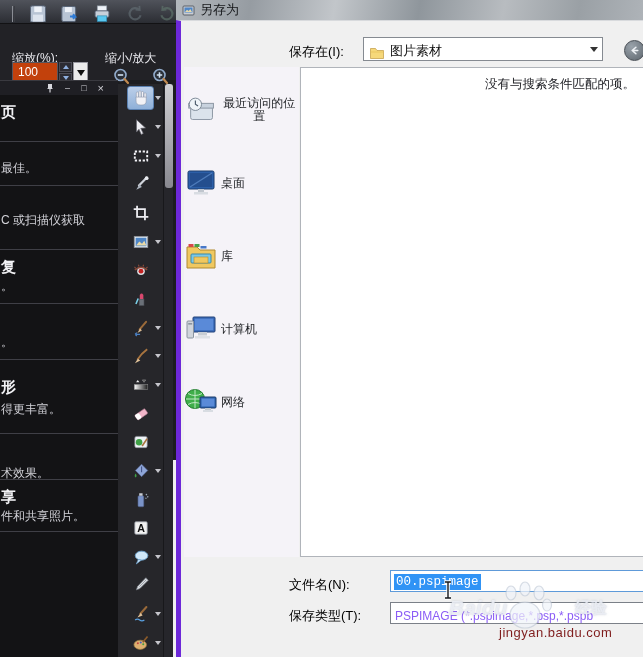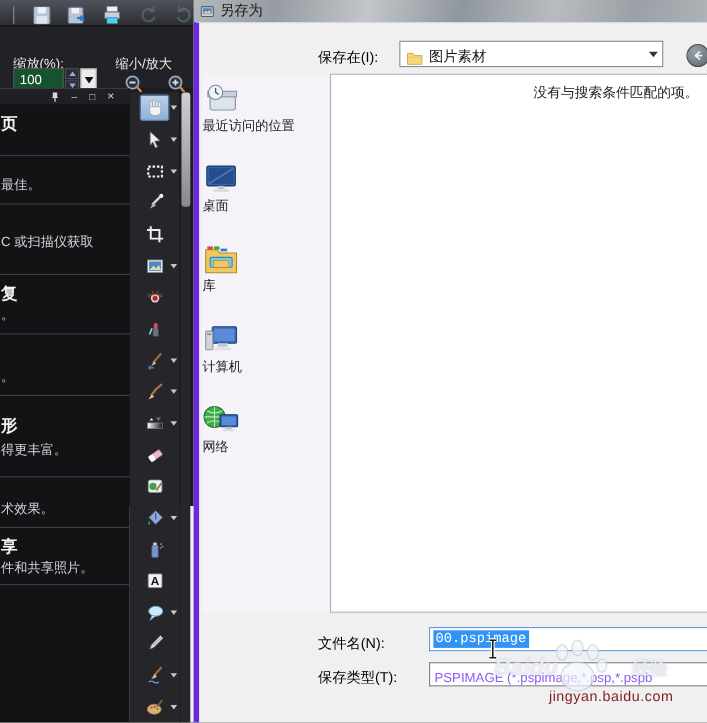--- a/index.html
+++ b/index.html
@@ -13,21 +13,21 @@
   .tb{position:absolute;left:0;top:0;width:178px;height:24px;
       background:linear-gradient(#50535b,#2b2d33);display:flex;align-items:flex-end;
       gap:10px;padding:0 0 1px 12px;border-bottom:1px solid #121214}
   .tb .grip{width:3px;height:16px;border-left:1px solid #8a8d94;border-right:1px solid #3a3c42;margin-right:2px}
   .tbbtn{width:24px;height:21px;display:flex;align-items:flex-end;justify-content:center;overflow:hidden}
   .tbbtn svg{width:20px;height:20px;margin-bottom:-2px}
   .dim{opacity:.55;filter:saturate(.4)}
 
   .zoomrow{position:absolute;left:0;top:24px;width:178px;height:56px;background:#222226}
   .zlabel{position:absolute;color:#e9e9ee;font-size:12px;letter-spacing:0}
-  .spinbox{position:absolute;left:12px;top:38px;width:46px;height:21px;background:#14532d;
+  .spinbox{position:absolute;left:12px;top:38px;width:46px;height:21px;background:#c2410c;
            border:1px solid #55555e;color:#fff;font-size:12px;line-height:19px;padding-left:5px}
   .spinarrows{position:absolute;left:59px;top:38px;width:13px;height:21px;display:flex;flex-direction:column;gap:1px}
   .spinarrows b{flex:1;background:#2c2c33;border:1px solid #4c4c55;display:flex;align-items:center;justify-content:center}
   .spinarrows b i{width:0;height:0;border-left:3px solid transparent;border-right:3px solid transparent}
   .spinarrows .up i{border-bottom:4px solid #8fb0e0}
   .spinarrows .dn i{border-top:4px solid #8fb0e0}
   .presetdd{position:absolute;left:73px;top:38px;width:15px;height:21px;background:#ececec;
             border:1px solid #9a9aa2;display:flex;align-items:center;justify-content:center}
   .presetdd i{width:0;height:0;border-left:4px solid transparent;border-right:4px solid transparent;border-top:6px solid #111}
   .zslider{position:absolute;left:14px;top:63px;width:44px;height:3px;background:#8a8a92}
@@ -63,21 +63,21 @@
   .combo{position:absolute;background:#fff;border:1px solid #858a91;display:flex;align-items:flex-end}
   .savein-combo{left:182px;top:16px;width:240px;height:24px;padding-left:5px;gap:5px}
   .savein-combo span{font-size:13px;color:#111}
   .combo .caret{margin-left:auto;width:16px;height:100%;display:flex;align-items:center;justify-content:center}
   .combo .caret i{width:0;height:0;border-left:4px solid transparent;border-right:4px solid transparent;border-top:5px solid #333}
   .backbtn{position:absolute;left:443px;top:19px;width:21px;height:21px;border-radius:50%;
            background:radial-gradient(circle at 35% 30%,#9aa3ab,#5d656d);border:1px solid #474d54;
            display:flex;align-items:center;justify-content:center}
   .places{position:absolute;left:3px;top:46px;width:115px;height:490px;background:#f5f3f8;
           display:flex;flex-direction:column;align-items:center;padding-top:5px}
-  .place{height:73px;display:flex;flex-direction:column;align-items:flex-start;gap:3px;padding-top:3px;width:100%}
+  .place{height:73px;display:flex;flex-direction:row;align-items:center;gap:3px;padding-top:3px;width:100%}
   .place svg{width:34px;height:30px}
   .place span{font-size:12px;color:#1c1e22;text-align:center;line-height:13px}
   .filelist{position:absolute;left:119px;top:46px;width:348px;height:490px;background:#fff;
             border:1px solid #b0b4ba;border-right:none}
   .emptymsg{position:absolute;top:8px;right:13px;font-size:12.5px;color:#202126}
   .textbox{position:absolute;background:#fff;border:1px solid #5e9ad9}
   .fni{left:209px;top:549px;width:260px;height:22px;border-right:none}
   .sel{display:inline-block;margin:2px 0 0 3px;background:#3093f5;color:#fff;
        font-family:"Liberation Mono","DejaVu Sans Mono",monospace;font-size:12.5px;padding:1px 2px}
   .fti{left:209px;top:581px;width:258px;height:22px;border:1px solid #7b8088;border-right:none;overflow:hidden}
@@ -199,21 +199,21 @@
         <span class="b" style="margin-top:1px">。</span>
       </div>
       <div class="lpitem" style="height:56px;padding-top:30px">
         <span class="b" style="margin-top:0">。</span>
       </div>
       <div class="lpitem" style="height:74px;padding-top:18px">
         <span class="h">形</span>
         <span class="b">得更丰富。</span>
       </div>
       <div class="lpitem" style="height:46px;padding-top:20px">
-        <span class="b" style="margin-top:0">术效果。</span>
+        <span class="b" style="margin-top:11px">术效果。</span>
       </div>
       <div class="lpitem" style="height:52px">
         <span class="h">享</span>
         <span class="b" style="margin-top:1px">件和共享照片。</span>
       </div>
     </div>
 
     <div class="tools">
       <div class="tool selected">
         <span class="ibox">

